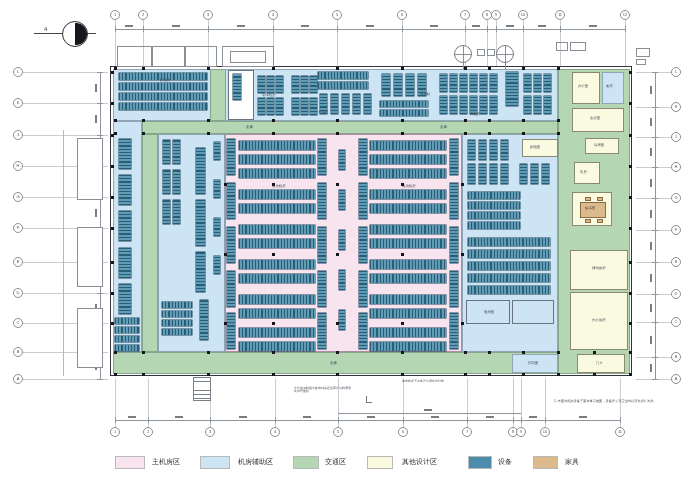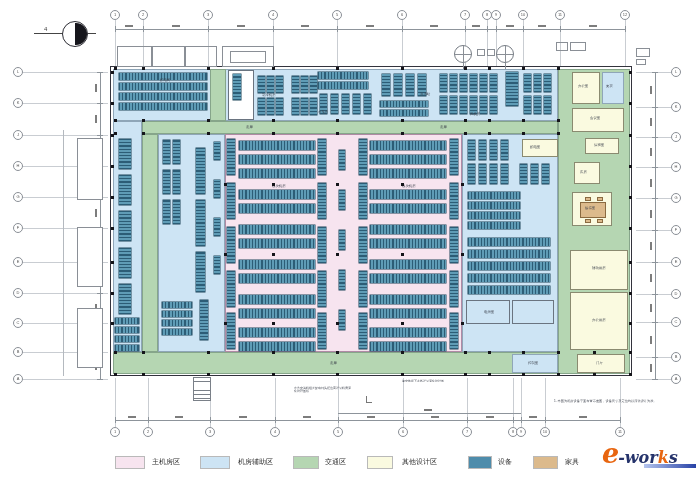--- a/index.html
+++ b/index.html
@@ -641,18 +641,14 @@
   </div>
   <div class="legend-item" style="left: 468px;">
     <span class="swatch" style="background: rgb(78, 140, 171); width: 24px;"></span>
     <span class="l-label" style="margin-left: 6px;">设备</span>
   </div>
   <div class="legend-item" style="left: 533px;">
     <span class="swatch" style="background: rgb(220, 186, 140); width: 25px;"></span>
     <span class="l-label" style="margin-left: 7px;">家具</span>
   </div>
 
-  <div id="logo">
-    <span class="lg-e">e</span><span class="lg-m">-wor</span><span class="lg-k">k</span><span class="lg-s">s</span>
-    <div class="lg-bar"></div>
-  </div>
 
 </div>
 
 </body></html>

